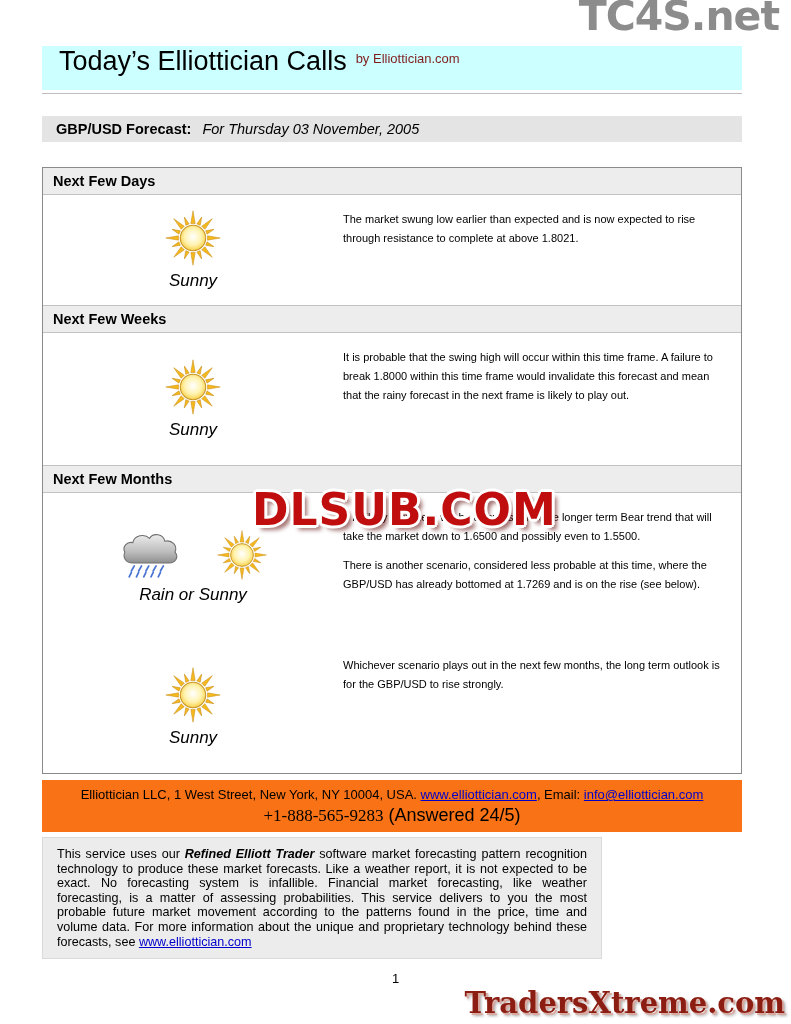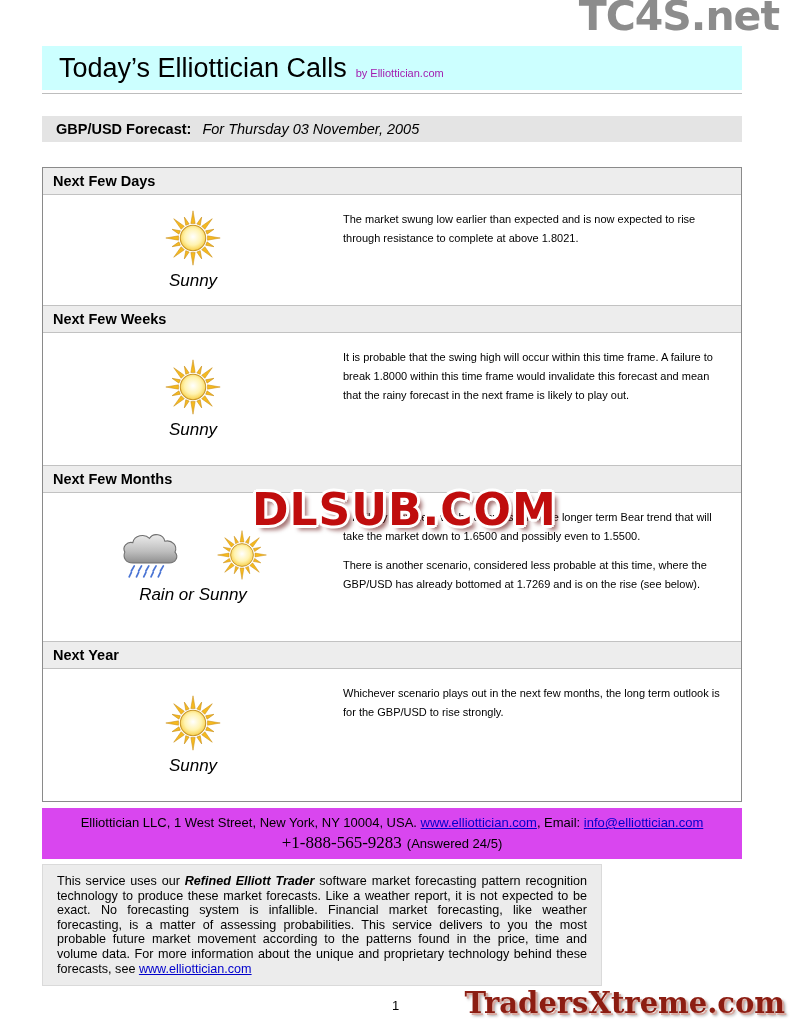--- a/index.html
+++ b/index.html
@@ -10,24 +10,24 @@
   }
   
   .tc4s {
     position:absolute; top:-8px; right:12px;
     font-family:"DejaVu Sans", sans-serif; font-weight:bold;
     font-size:41px; color:#8c8c8c; letter-spacing:-1px;
   }
   
   .header-band {
     margin:46px 0 0 42px; width:700px; height:44px;
-    background:#ccffff; display:flex; align-items:center; padding-left:17px;
+    background:#ccffff; display:flex; padding-left:17px;
   }
   .doc-title { font-size:27px; color:#000; white-space:nowrap; }
-  .byline { font-size:11px; color:#a21caf; margin-left:9px; position:relative; top:5px; white-space:nowrap; }
+  .byline { font-size:13px; color:#7f1d1d; margin-left:9px; position:relative; top:5px; white-space:nowrap; }
   .rule { margin:3px 0 0 42px; width:700px; border-top:1px solid #bdbdbd; }
 
   
   .gbp-bar {
     margin:22px 0 0 42px; width:700px; background:#e4e4e4;
     padding:5px 0 5px 14px; font-size:14.5px;
   }
   .gbp-label { font-weight:bold; }
   .gbp-date { font-style:italic; margin-left:7px;text-align:center; }
 
@@ -57,25 +57,25 @@
     position:absolute; left:252px; top:484px; z-index:6;
     font-family:"DejaVu Sans", sans-serif; font-weight:800;
     font-size:44px; letter-spacing:1px; color:#c00d0d;
     text-shadow:
       -2px -2px 0 #fff, 2px -2px 0 #fff, -2px 2px 0 #fff, 2px 2px 0 #fff,
       0 -3px 0 #fff, 0 3px 0 #fff, -3px 0 0 #fff, 3px 0 0 #fff,
       5px 5px 4px rgba(90,0,0,0.55);
   }
 
   
-  .footer-band { margin:6px 0 0 42px; width:700px; background:#d946ef; text-align:center; padding:7px 0 6px; }
+  .footer-band { margin:6px 0 0 42px; width:700px; background:#f97316; text-align:center; padding:7px 0 6px; }
   .address { font-size:13px; }
   .lnk { color:#0000cc; text-decoration:underline; cursor:pointer; }
   .phone-line { margin-top:3px; font-family:"Liberation Serif", serif; font-size:17px; }
-  .phone-note { font-family:"Liberation Sans", sans-serif; font-size:13px; margin-left:5px; }
+  .phone-note { font-family:"Liberation Sans", sans-serif; font-size:18px; margin-left:5px; }
 
   
   .disclaimer {
     margin:5px 0 0 42px; width:560px; background:#ececec; border:1px solid #dadada;
     padding:9px 14px; font-size:12.6px; line-height:14.6px; text-align:justify;
   }
   .ret { font-weight:bold; font-style:italic; }
 
   .page-number { text-align:center; margin-top:12px; font-size:13px; }
 
@@ -209,21 +209,20 @@
           <div class="caption">Rain or Sunny</div>
         </div>
         <div class="text-col">
           <p>It is likely that there will be a reversion to the longer term Bear trend that will take the market down to 1.6500 and possibly even to 1.5500.</p>
           <p>There is another scenario, considered less probable at this time, where the GBP/USD has already bottomed at 1.7269 and is on the rise (see below).</p>
         </div>
       </div>
     </div>
 
     <div class="section">
-      <div class="section-header">Next Year</div>
       <div class="section-body body-year">
         <div class="icon-col">
           <svg width="58" height="58" viewBox="0 0 64 64">
               <use href="#sun-shape"></use>
             </svg>
           <div class="caption">Sunny</div>
         </div>
         <div class="text-col">
           <p>Whichever scenario plays out in the next few months, the long term outlook is for the GBP/USD to rise strongly.</p>
         </div>

